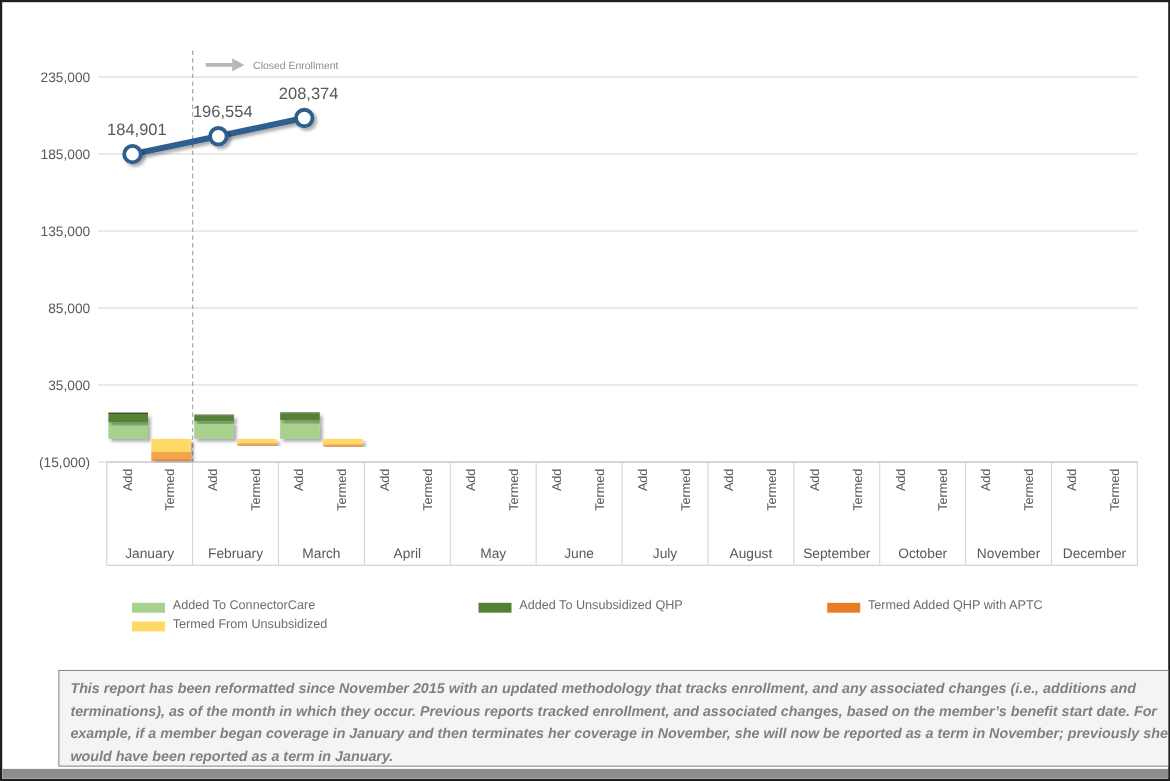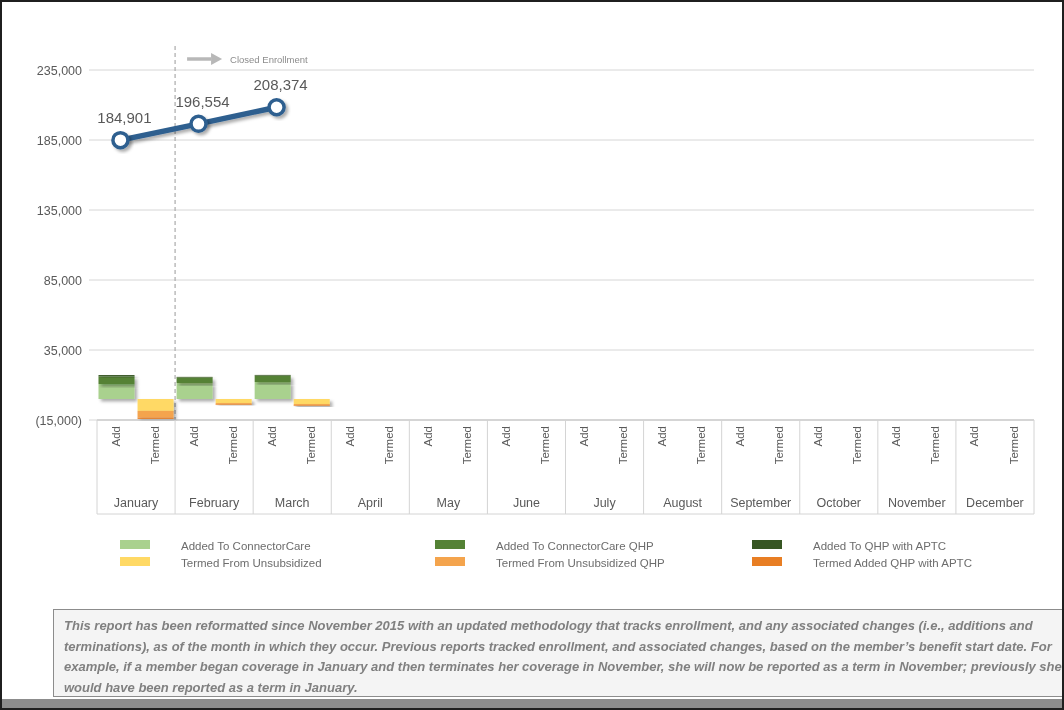--- a/index.html
+++ b/index.html
@@ -10,21 +10,21 @@
   }
   #title-bar{
     position:absolute;left:10px;top:10px;width:1036px;height:21px;
     background:#9CC2E5;color:#ffffff;font-size:14px;font-weight:bold;
     line-height:21px;padding-left:8px;box-sizing:border-box;
     letter-spacing:.2px;
   }
   #chart-svg{position:absolute;left:0;top:0;}
   #legend{position:absolute;left:0;top:538px;width:1060px;height:58px;}
   .legend-col{position:absolute;top:0;}
-  .legend-row{display:flex;align-items:flex-start;height:17px;gap:24px;}
+  .legend-row{display:flex;align-items:flex-end;height:17px;}
   .swatch{width:30px;height:9px;margin-right:7px;flex:0 0 30px;}
   .legend-label{font-size:11.5px;color:#6d6d6d;white-space:nowrap;}
   .line-swatch{position:relative;width:30px;height:9px;margin-right:7px;flex:0 0 30px;}
   .line-swatch .lbar{position:absolute;left:0;top:2.5px;width:30px;height:4.5px;border-radius:2px;}
   .line-swatch .ldot{position:absolute;left:9px;top:0;width:6px;height:6px;border-radius:50%;
     background:#fff;border:3px solid #2E5F8F;box-sizing:content-box;border-width:2.5px;}
   #footnote-box{
     position:absolute;left:10px;top:607px;width:1036px;height:88px;
     background:#F4F4F4;border:1.5px solid #8c8c8c;box-sizing:border-box;
     padding:6px 12px 6px 10px;
@@ -158,32 +158,24 @@
           <span class="legend-label">Added To ConnectorCare</span>
         </div>
         <div class="legend-row">
           <div class="swatch" style="background: rgb(255, 217, 101);"></div>
           <span class="legend-label">Termed From Unsubsidized</span>
         </div>
       </div>
       <div class="legend-col" style="left: 433px;">
         <div class="legend-row">
           <div class="swatch" style="background: rgb(84, 130, 53);"></div>
-          <span class="legend-label">Added To ConnectorCare QHP</span>
-        </div>
-        <div class="legend-row">
-          <div class="swatch" style="background: rgb(244, 164, 77);"></div>
-          <span class="legend-label">Termed From Unsubsidized QHP</span>
+          <span class="legend-label">Added To Unsubsidized QHP</span>
         </div>
       </div>
       <div class="legend-col" style="left: 750px;">
-        <div class="legend-row">
-          <div class="swatch" style="background: rgb(55, 86, 35);"></div>
-          <span class="legend-label">Added To QHP with APTC</span>
-        </div>
         <div class="legend-row">
           <div class="swatch" style="background: rgb(232, 126, 35);"></div>
           <span class="legend-label">Termed Added QHP with APTC</span>
         </div>
       </div>
     </div>
 
   <div id="footnote-box">
     <div id="footnote-text">This report has been reformatted since November 2015 with an updated methodology that tracks enrollment, and any associated changes (i.e., additions and terminations), as of the month in which they occur.  Previous reports tracked enrollment, and associated changes, based on the member’s benefit start date.  For example, if a member began coverage in January and then terminates her coverage in November, she will now be reported as a term in November; previously she would have been reported as a term in January.</div>
   </div>

